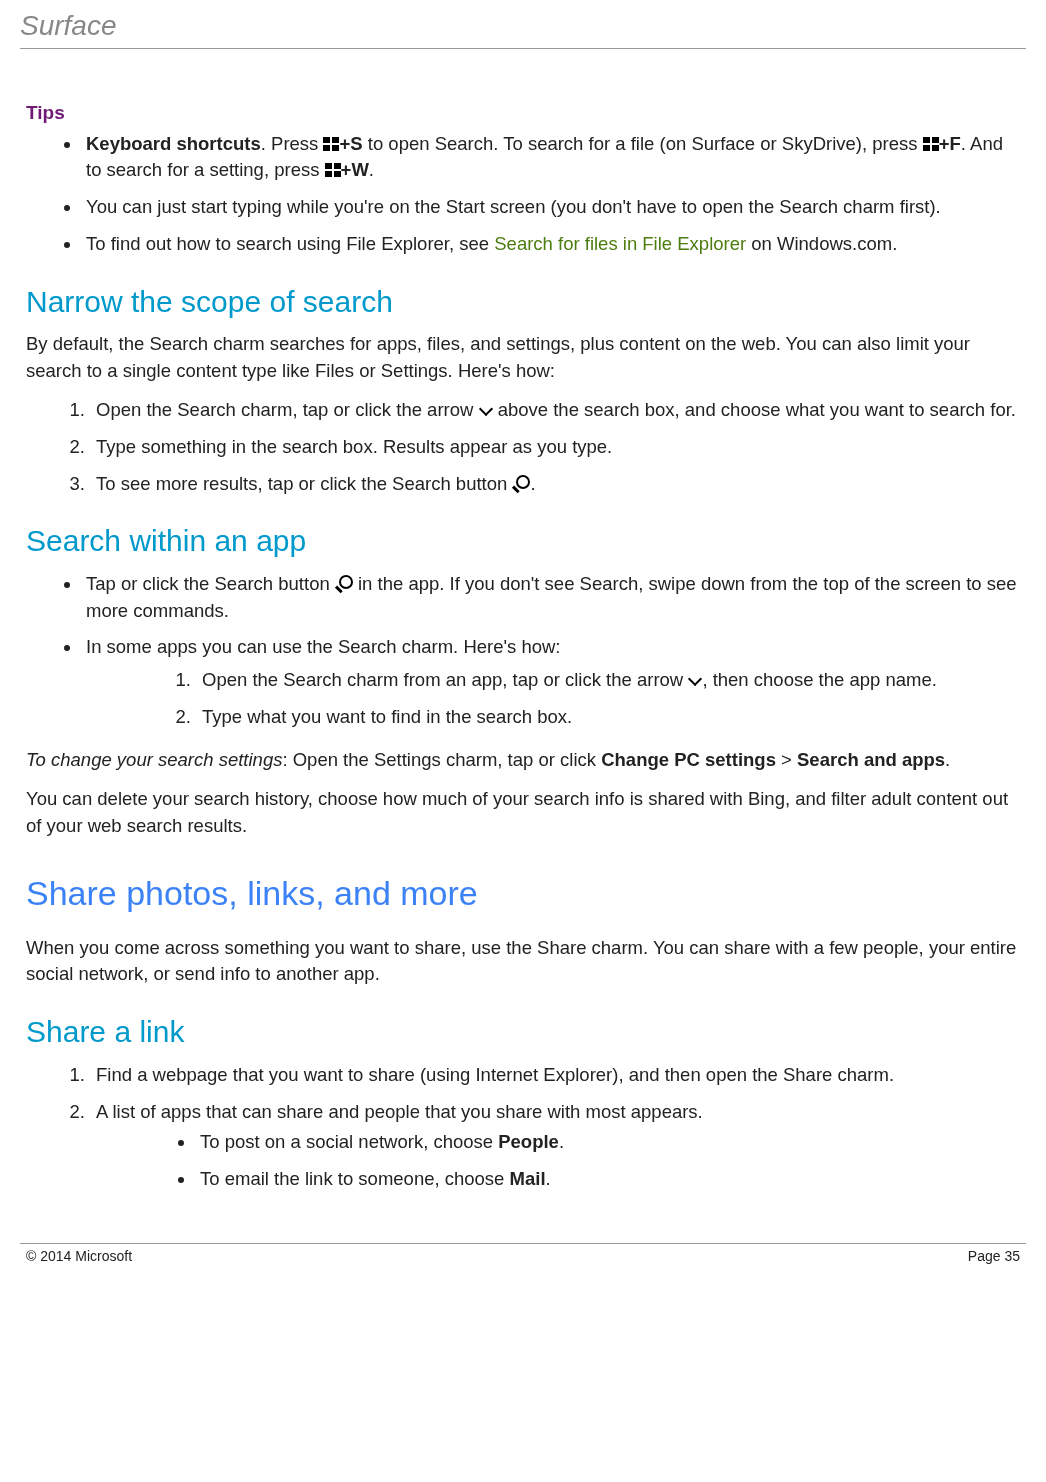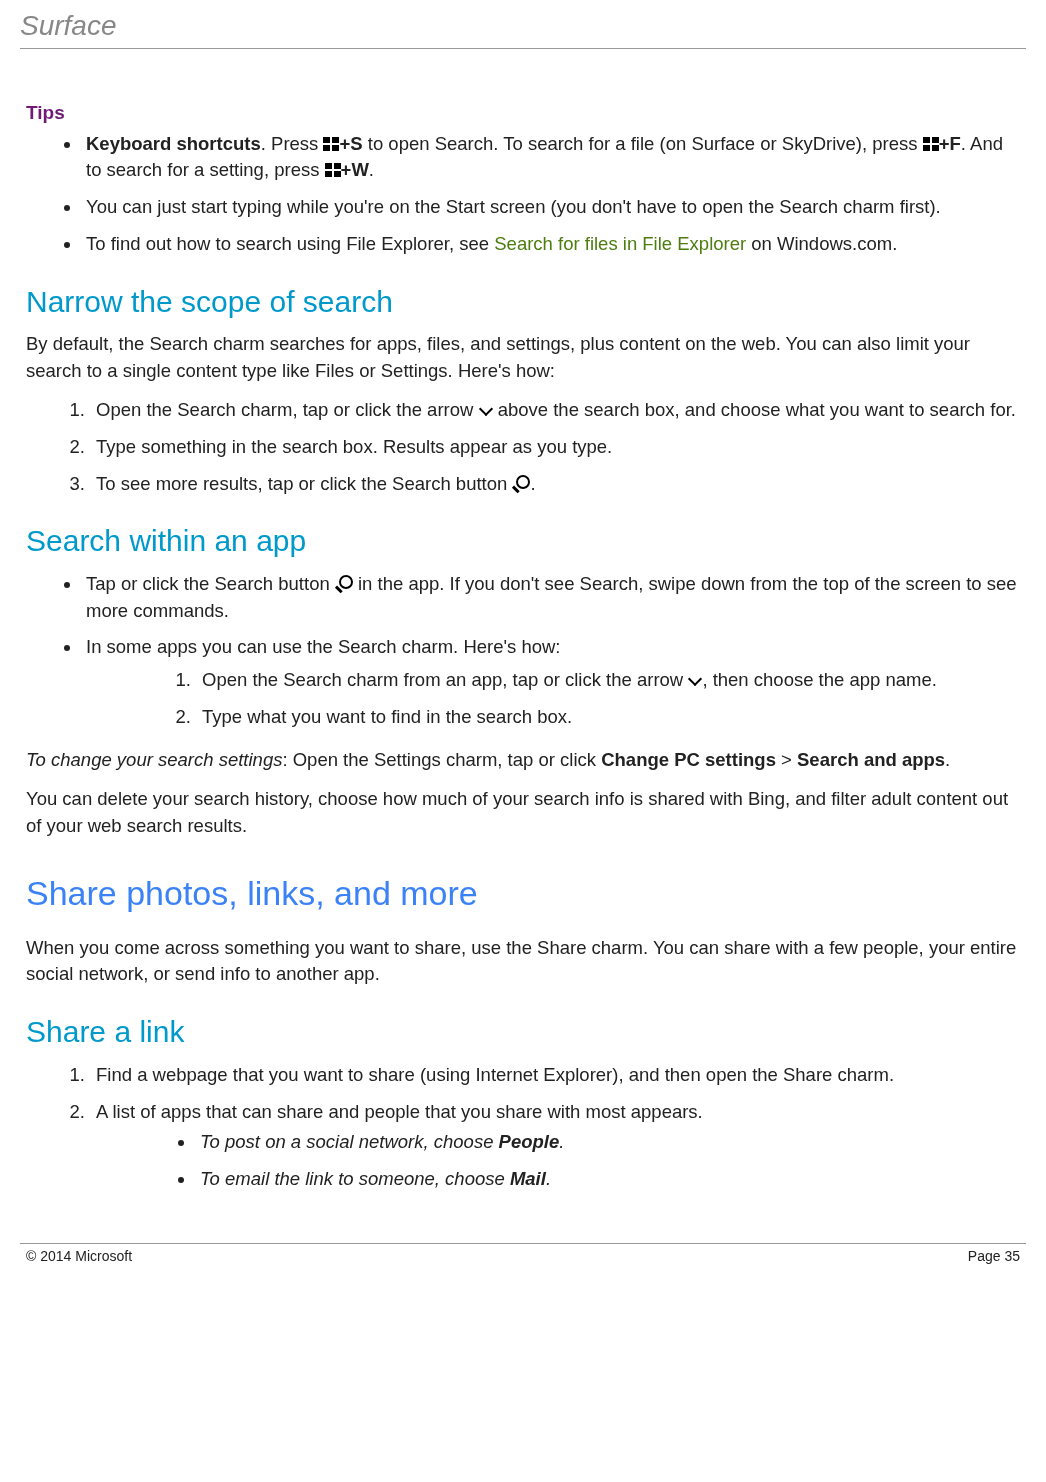--- a/index.html
+++ b/index.html
@@ -53,21 +53,20 @@
     margin: 4px 0 14px 0;
     padding-left: 56px;
   }
   ul.bullets > li {
     padding-left: 4px;
     margin-bottom: 10px;
   }
   ul.bullets.inner {
     padding-left: 100px;
     margin-top: 4px;
-    font-style: italic;
   }
   ol.numlist {
     margin: 6px 0 16px 0;
     padding-left: 64px;
   }
   ol.numlist > li {
     padding-left: 6px;
     margin-bottom: 10px;
   }
   ol.numlist.inner {

